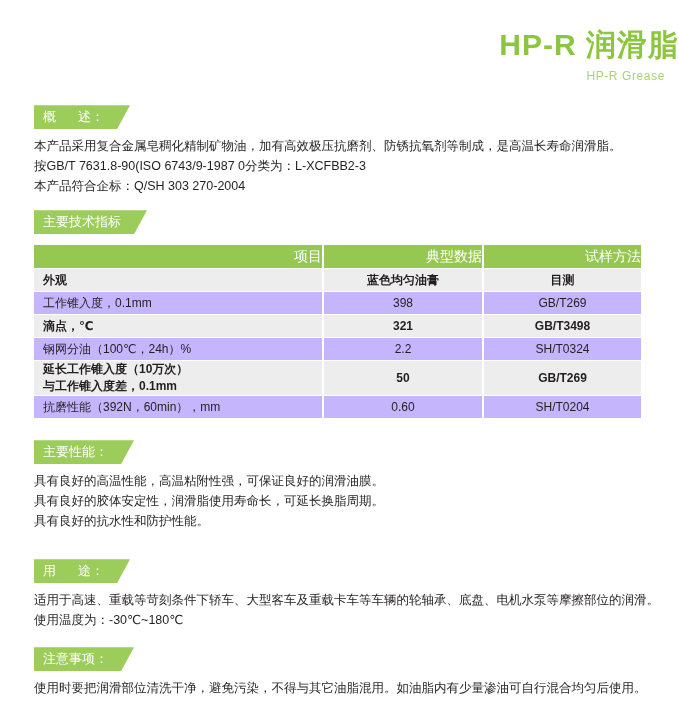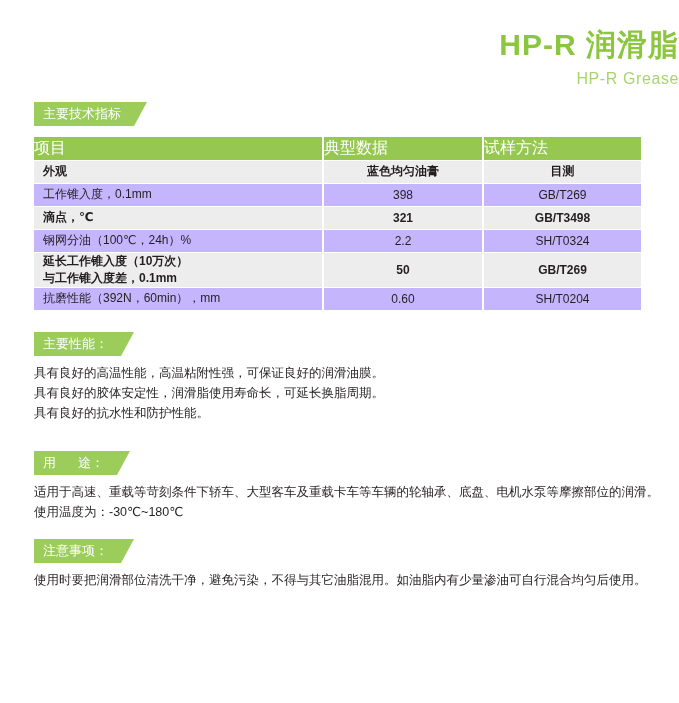--- a/index.html
+++ b/index.html
@@ -28,24 +28,24 @@
   }
   .main-title {
     font-size: 30px;
     font-weight: bold;
     color: #8cc63f;
     letter-spacing: 1px;
     line-height: 1.15;
     margin: 0;
   }
   .sub-title {
-    font-size: 16px;
+    font-size: 12px;
     color: #a8d46f;
     letter-spacing: 0.6px;
-    margin: 7px 0 0 0;
+    margin: 7px 14px 0 0;
     line-height: 1.15;
   }
 
   
   .banner {
     display: inline-block;
     position: relative;
     background: #9ccc5a;
     color: #ffffff;
     font-size: 13px;
@@ -102,23 +102,23 @@
     border-right: 2px solid #ffffff;
     border-bottom: 1px solid #ffffff;
   }
   table.spec th:last-child,
   table.spec td:last-child {
     border-right: none;
   }
   table.spec th {
     background: #96c851;
     color: #ffffff;
-    text-align: left;
+    text-align: right;
     height: 23px;
-    font-size: 16px;
+    font-size: 14px;
   }
   table.spec td.item {
     text-align: left;
     padding-left: 9px;
   }
   table.spec td.ctr {
     text-align: center;
   }
   tr.r-gray td {
     background: #ededed;
@@ -144,20 +144,28 @@
 
 <div class="page">
 
   <div class="title-block">
     <div class="main-title">HP-R 润滑脂</div>
     <div class="sub-title">HP-R Grease</div>
   </div>
 
   <div class="content">
 
+    <div class="sec" style="margin-top:22px;">
+      <div class="banner wide-gap"><span>概</span><span class="gap"></span><span>述：</span></div>
+      <div class="sec-body">
+        <div class="body-line">本产品采用复合金属皂稠化精制矿物油，加有高效极压抗磨剂、防锈抗氧剂等制成，是高温长寿命润滑脂。</div>
+        <div class="body-line">按GB/T 7631.8-90(ISO 6743/9-1987  0分类为：L-XCFBB2-3</div>
+        <div class="body-line">本产品符合企标：Q/SH 303 270-2004</div>
+      </div>
+    </div>
 
     <div class="sec" style="">
       <div class="banner">主要技术指标</div>
       <table class="spec">
         <colgroup>
           <col class="col1">
             <col class="col2">
             <col class="col3">
         </colgroup>
         <thead>

